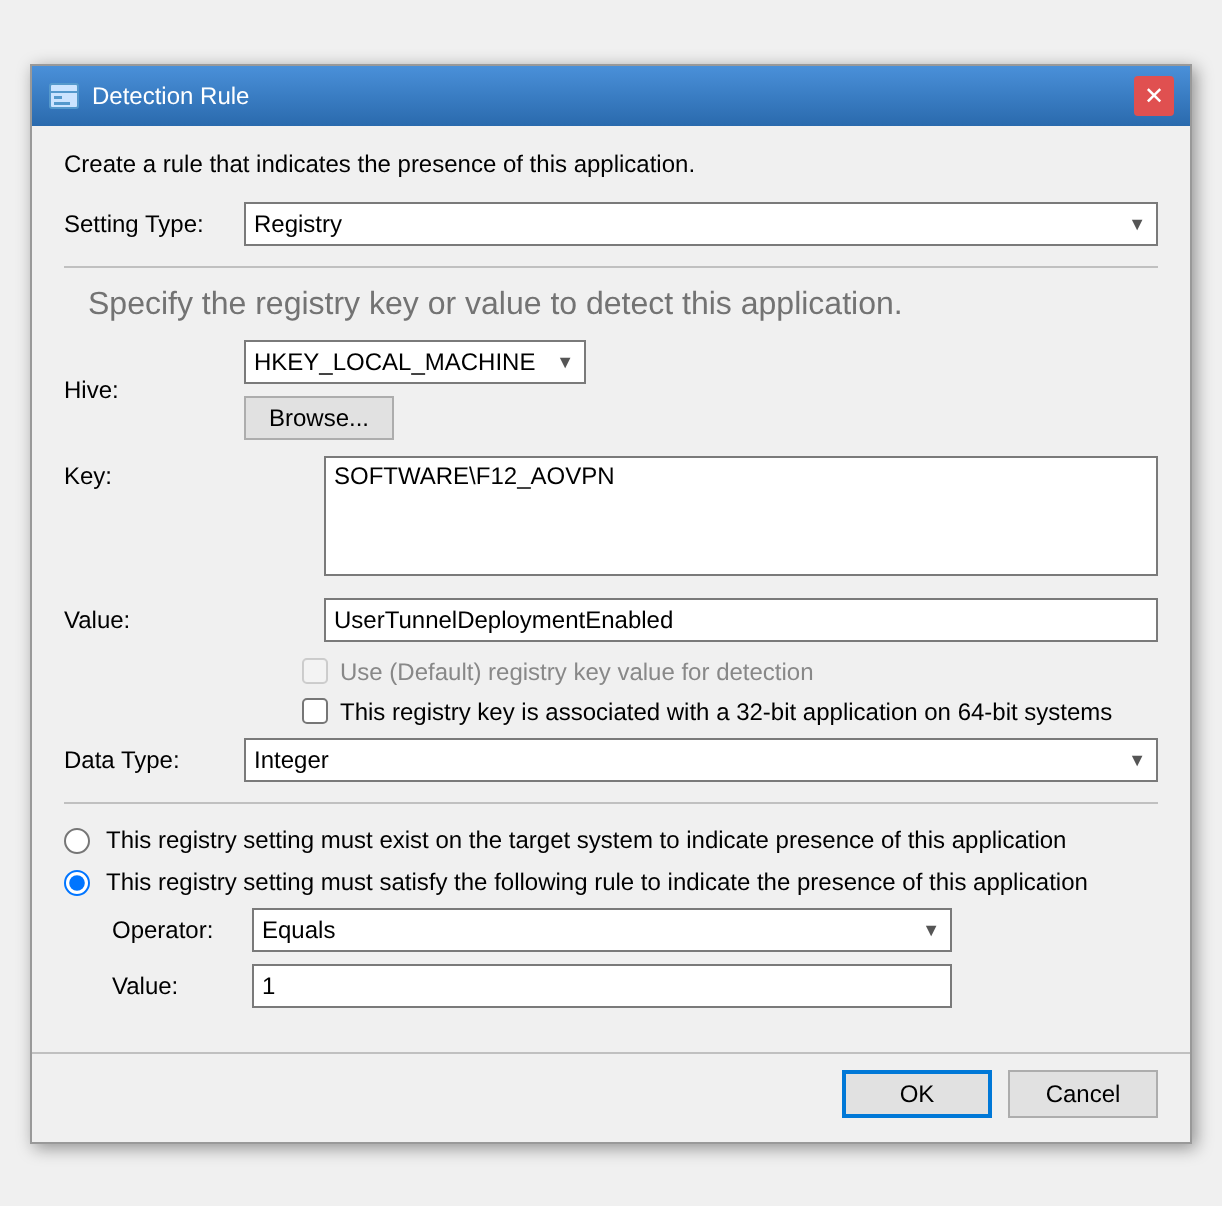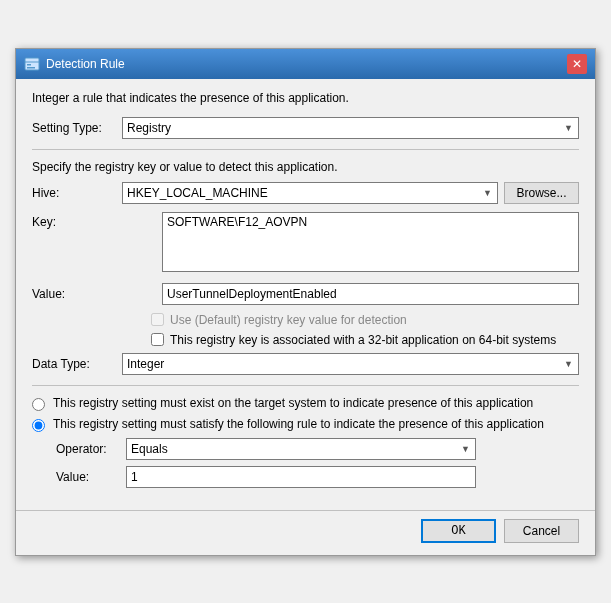--- a/index.html
+++ b/index.html
@@ -100,44 +100,46 @@
       content: "▼";
       position: absolute;
       right: 6px;
       top: 50%;
       transform: translateY(-50%);
       font-size: 9px;
       pointer-events: none;
       color: #555;
     }
     .section-label {
-      font-size: 12px;
-      color: #000000;
+      font-size: 16px;
+      color: #737373;
       margin-bottom: 8px;
       margin-top: 4px;
+      margin-left: 12px;
     }
     .separator {
       border: none;
       border-top: 1px solid #c0c0c0;
       margin: 10px 0;
     }
     textarea {
       width: 100%;
       height: 60px;
       font-size: 12px;
       font-family: "Segoe UI", Arial, sans-serif;
       border: 1px solid #7a7a7a;
       background: white;
       padding: 2px 4px;
       resize: none;
     }
     .hive-row {
       display: flex;
       align-items: flex-start;
       gap: 6px;
+      flex-direction: column;
     }
     .browse-btn {
       width: 75px;
       height: 22px;
       font-size: 12px;
       font-family: "Segoe UI", Arial, sans-serif;
       background: #e1e1e1;
       border: 1px solid #adadad;
       cursor: pointer;
       padding: 2px 8px;
@@ -160,21 +162,21 @@
     }
     .checkbox-label-active {
       font-size: 12px;
       color: #000;
     }
     .radio-section {
       margin-top: 10px;
     }
     .radio-row {
       display: flex;
-      align-items: center;
+      align-items: flex-end;
       gap: 8px;
       margin-bottom: 6px;
     }
     .radio-row input[type="radio"] {
       margin-top: 2px;
       flex-shrink: 0;
     }
     .radio-label {
       font-size: 12px;
       color: #000;
@@ -200,21 +202,21 @@
       display: flex;
       justify-content: flex-end;
       gap: 8px;
       padding: 8px 16px 12px;
       border-top: 1px solid #c0c0c0;
     }
     .ok-btn {
       width: 75px;
       height: 24px;
       font-size: 12px;
-      font-family: Liberation Mono, monospace;
+      font-family: Liberation Sans, sans-serif;
       background: #e1e1e1;
       border: 2px solid #0078d7;
       cursor: pointer;
     }
     .cancel-btn {
       width: 75px;
       height: 24px;
       font-size: 12px;
       font-family: "Segoe UI", Arial, sans-serif;
       background: #e1e1e1;
@@ -238,21 +240,21 @@
         <rect x="3" y="8" width="4" height="1.5" fill="#5599cc"></rect>
         <rect x="3" y="11" width="8" height="1.5" fill="#5599cc"></rect>
       </svg>
       <span class="title-text">Detection Rule</span>
     </div>
     <button class="close-btn">✕</button>
   </div>
 
   <div class="dialog-body">
 
-    <div class="intro-text">Integer a rule that indicates the presence of this application.</div>
+    <div class="intro-text">Create a rule that indicates the presence of this application.</div>
 
     <div class="form-row">
       <div class="form-label">Setting Type:</div>
       <div class="select-wrapper">
         <select>
           <option selected="">Registry</option>
           <option>File System</option>
           <option>Windows Installer</option>
         </select>
       </div>

